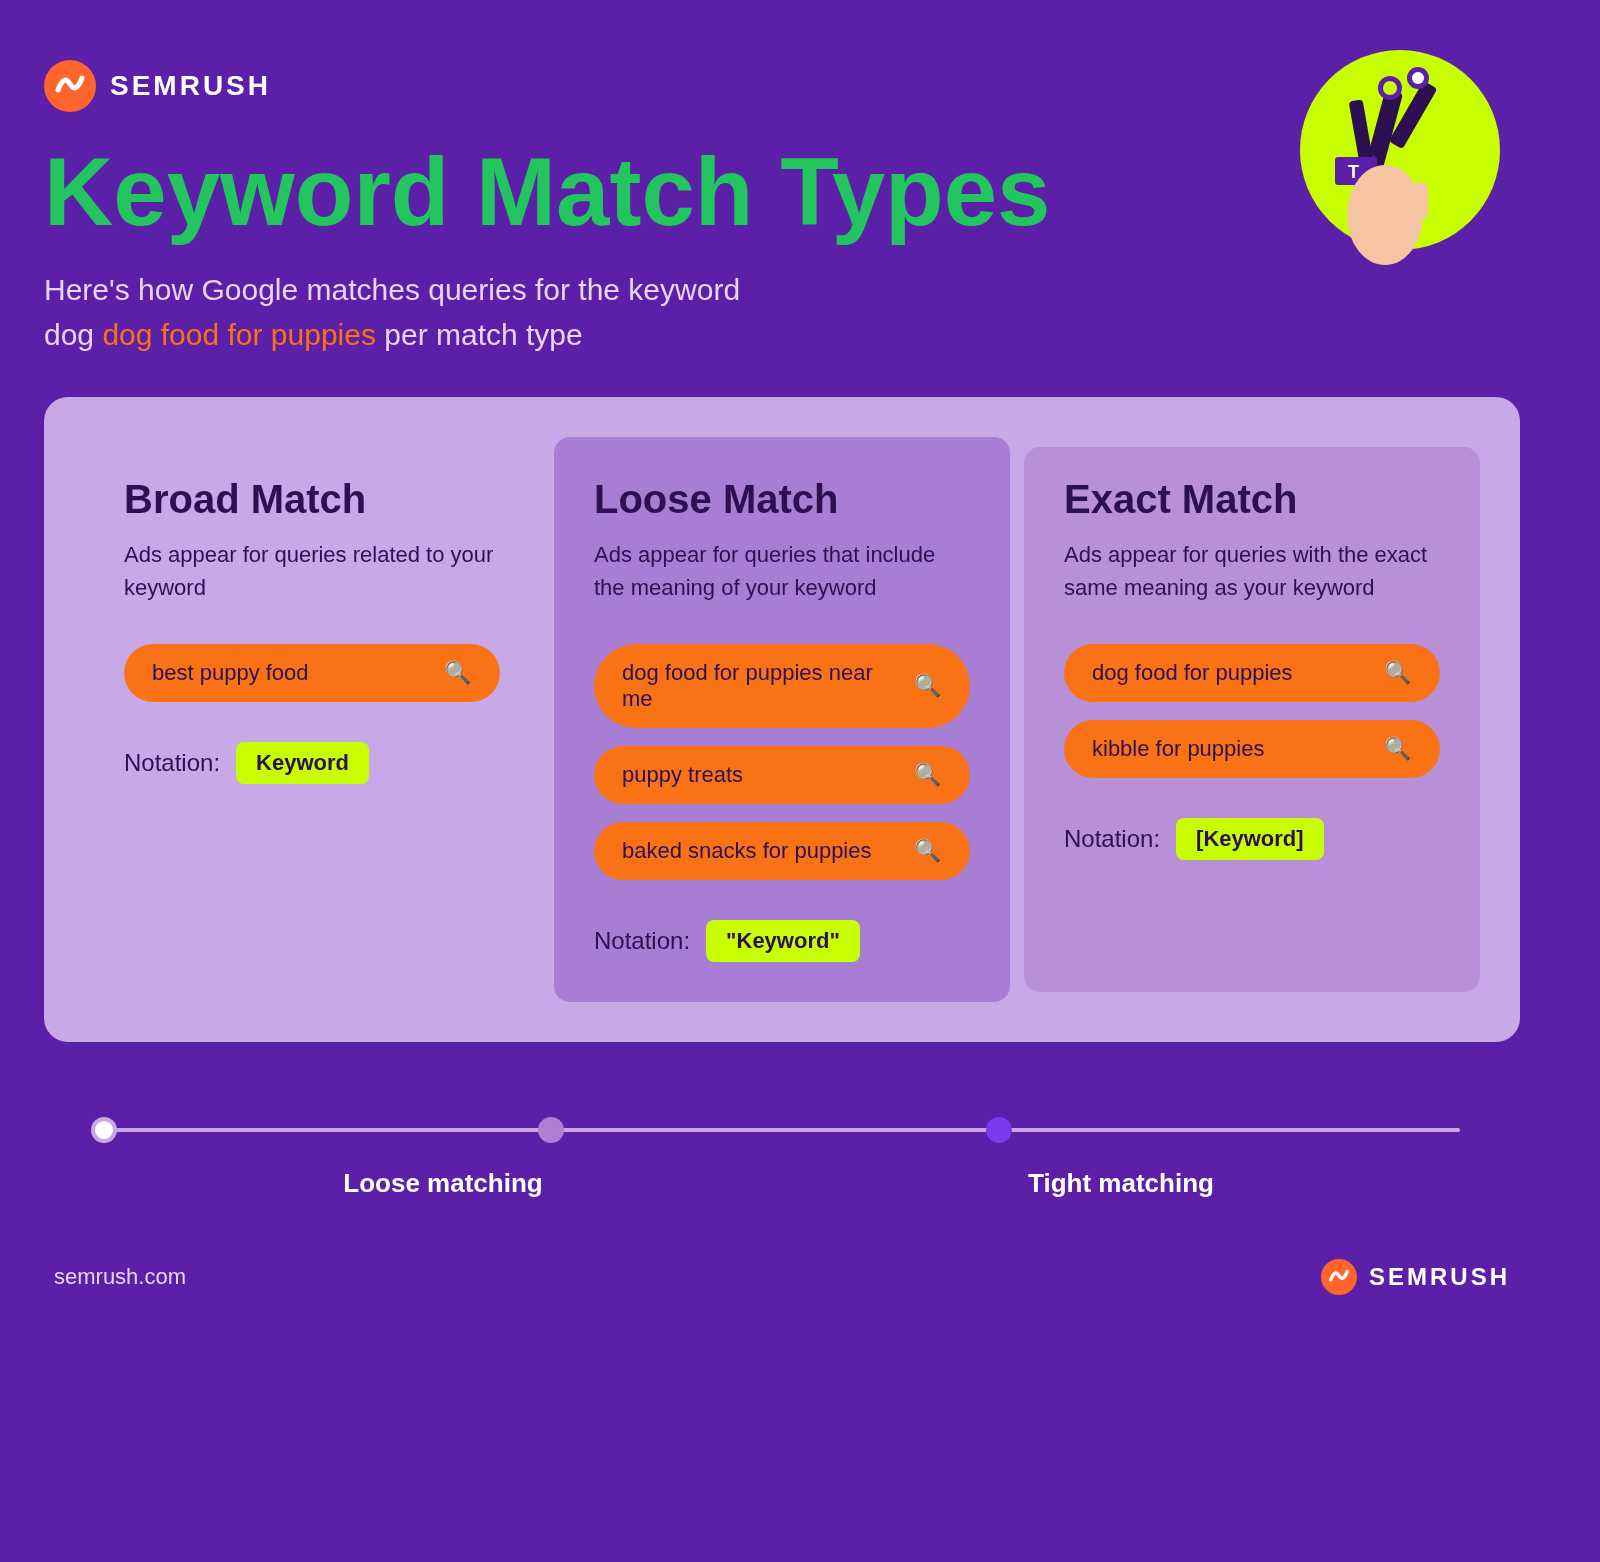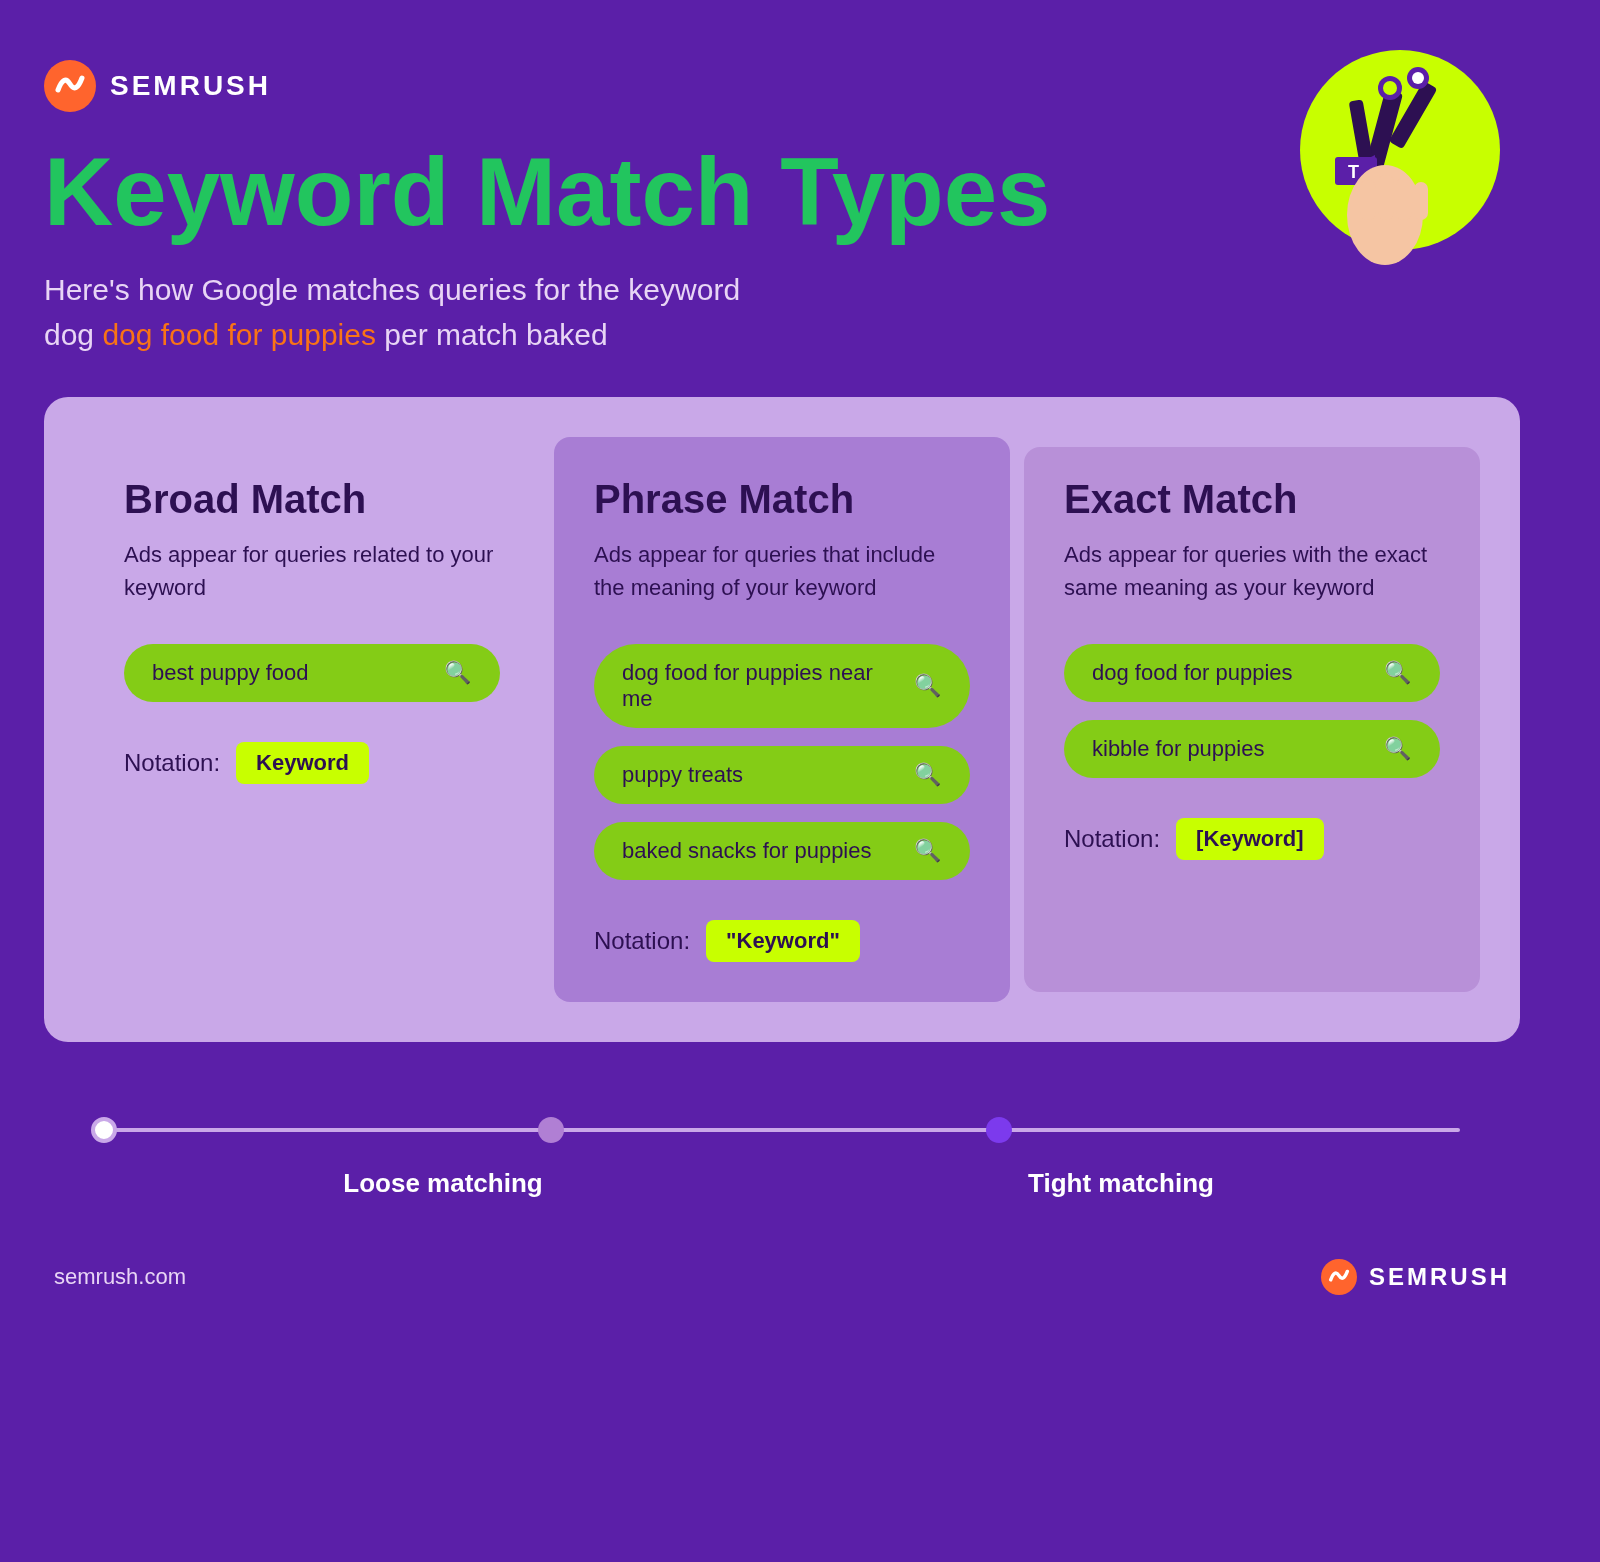--- a/index.html
+++ b/index.html
@@ -123,21 +123,21 @@
 
     .match-desc {
       font-size: 22px;
       color: #2d1052;
       line-height: 1.5;
       margin-bottom: 40px;
     }
 
     
     .search-pill {
-      background: #84cc16;
+      background: #f97316;
       border-radius: 50px;
       padding: 16px 28px;
       display: flex;
       align-items: center;
       justify-content: space-between;
       margin-bottom: 18px;
       font-size: 22px;
       color: #2d1052;
     }
 
@@ -252,21 +252,21 @@
       <rect x="118" y="145" width="16" height="45" rx="8" fill="#f5c5a3"></rect>
       <rect x="136" y="148" width="16" height="42" rx="8" fill="#f5c5a3"></rect>
       <rect x="154" y="152" width="14" height="38" rx="7" fill="#f5c5a3"></rect>
     </svg>
   </div>
 
   <div class="title-area">
     <h1 class="main-title">Keyword Match Types</h1>
     <p class="subtitle">
       <span>Here's how Google matches queries for the keyword</span><br>
-      <span>dog </span><span class="highlight">dog food for puppies</span><span> per match baked</span>
+      <span>dog </span><span class="highlight">dog food for puppies</span><span> per match type</span>
     </p>
   </div>
 
   <div class="card-container">
 
     <div class="match-col broad">
       <h2 class="match-title">Broad Match</h2>
       <p class="match-desc">Ads appear for queries related to your keyword</p>
 
       <div class="search-pill">
@@ -274,21 +274,21 @@
         <span class="search-icon-pill">🔍</span>
       </div>
 
       <div class="notation-row">
         <span>Notation:</span>
         <span class="notation-badge">Keyword</span>
       </div>
     </div>
 
     <div class="match-col phrase">
-      <h2 class="match-title">Phrase Match</h2>
+      <h2 class="match-title">Loose Match</h2>
       <p class="match-desc">Ads appear for queries that include the meaning of your keyword</p>
 
       <div class="search-pill">
         <span>dog food for puppies near me</span>
         <span class="search-icon-pill">🔍</span>
       </div>
       <div class="search-pill">
         <span>puppy treats</span>
         <span class="search-icon-pill">🔍</span>
       </div>

